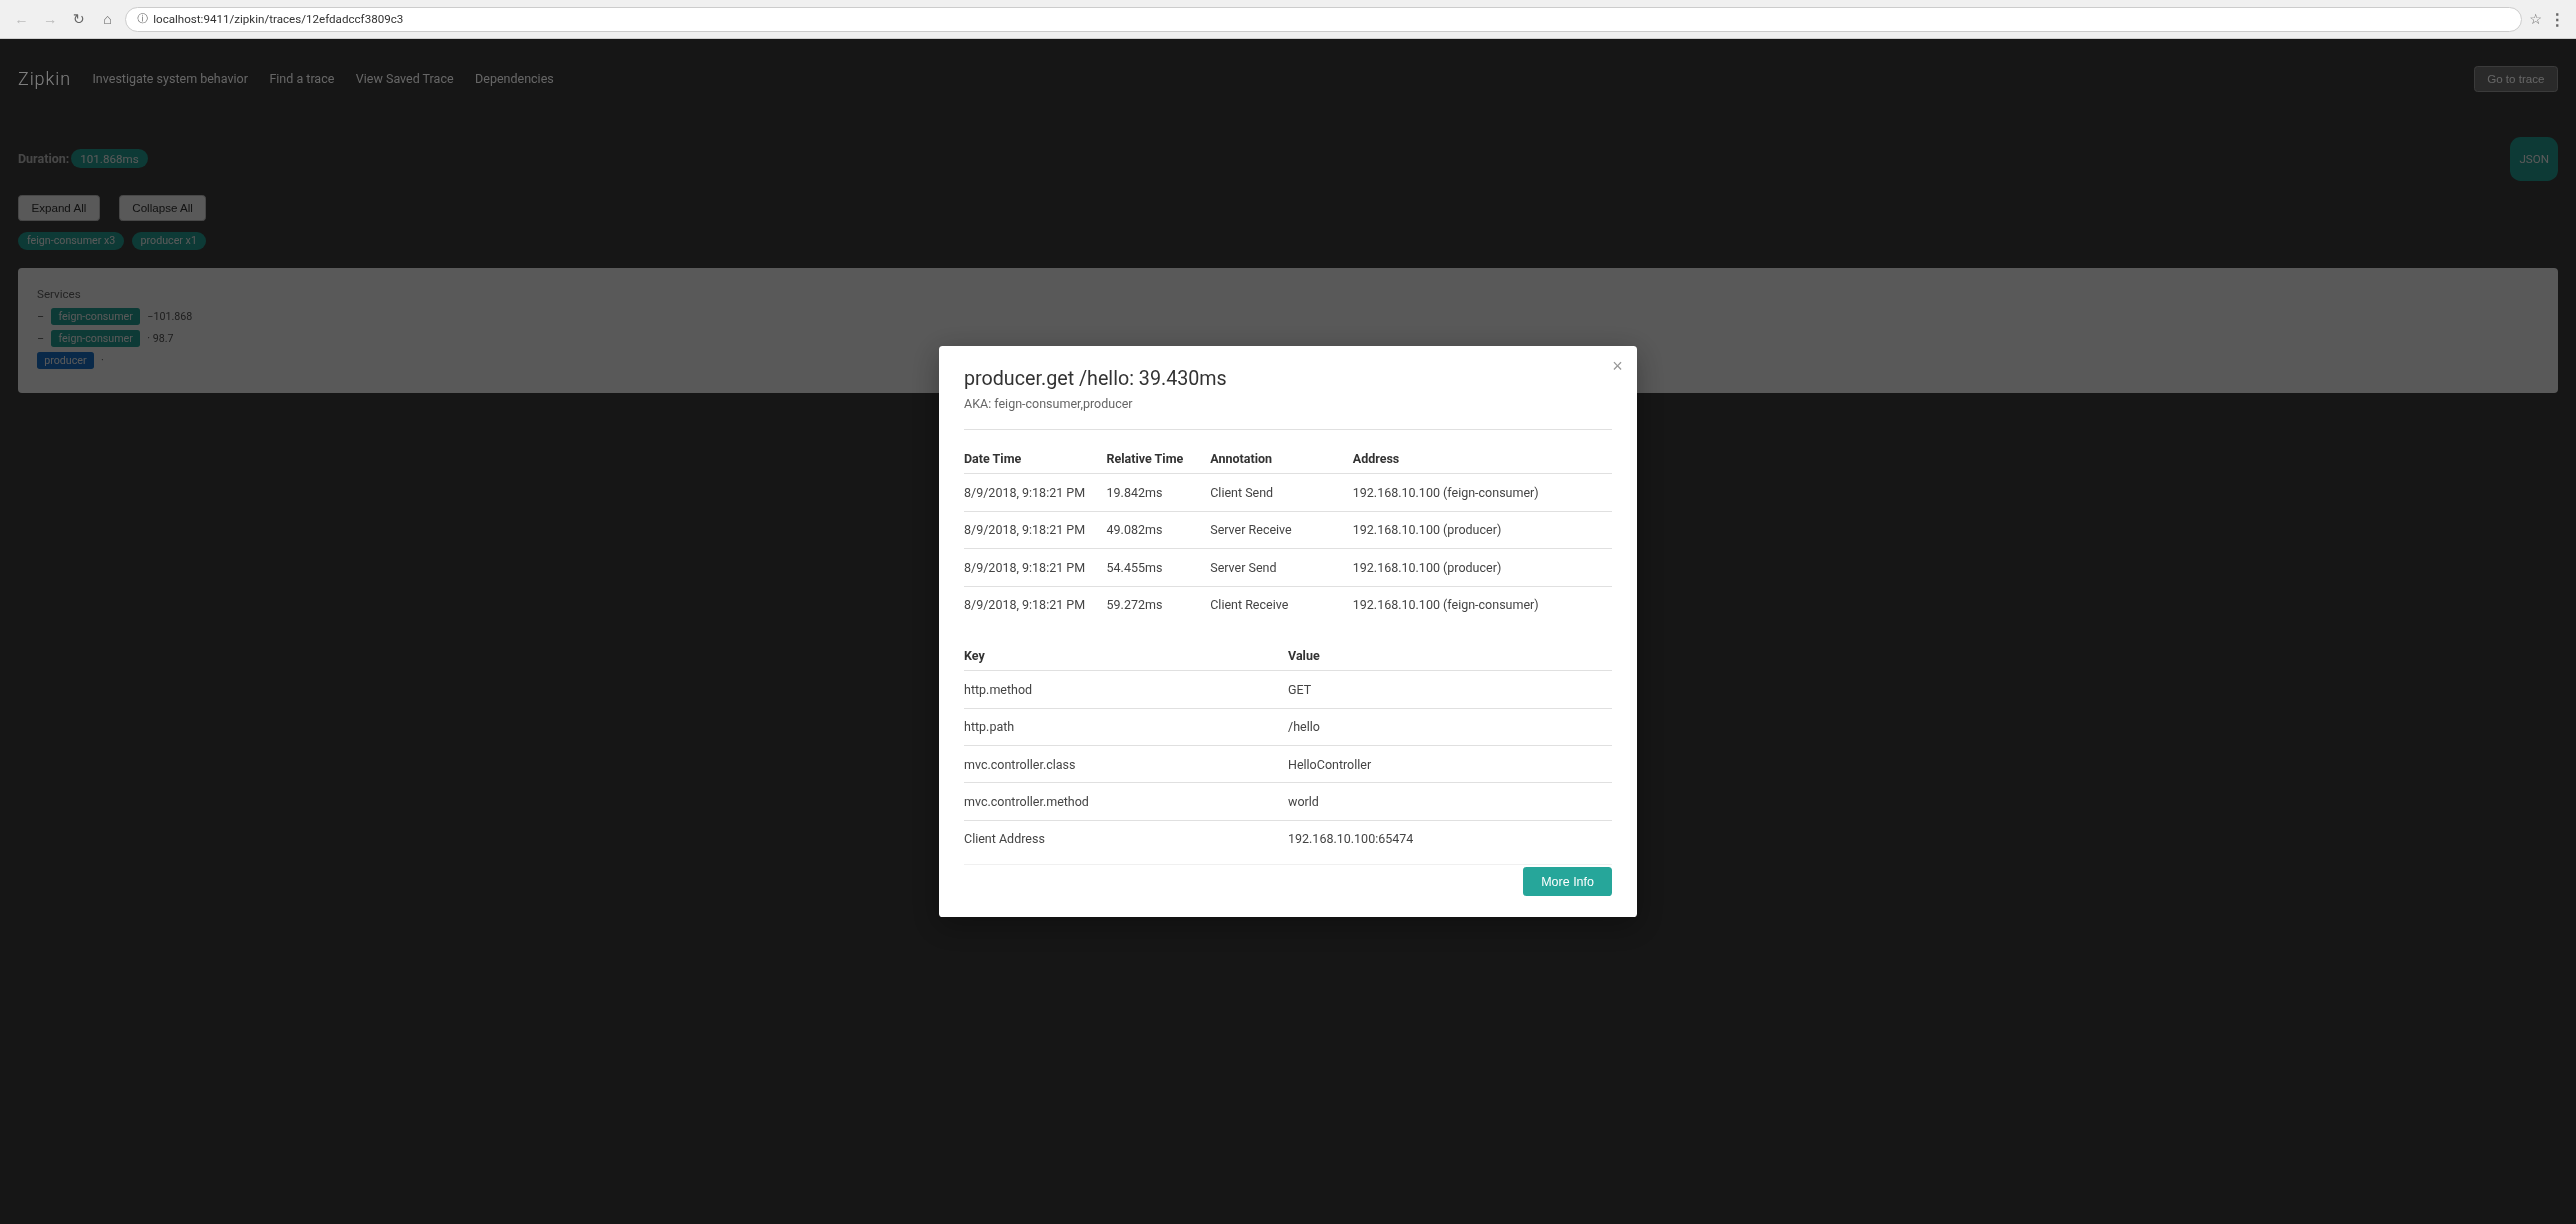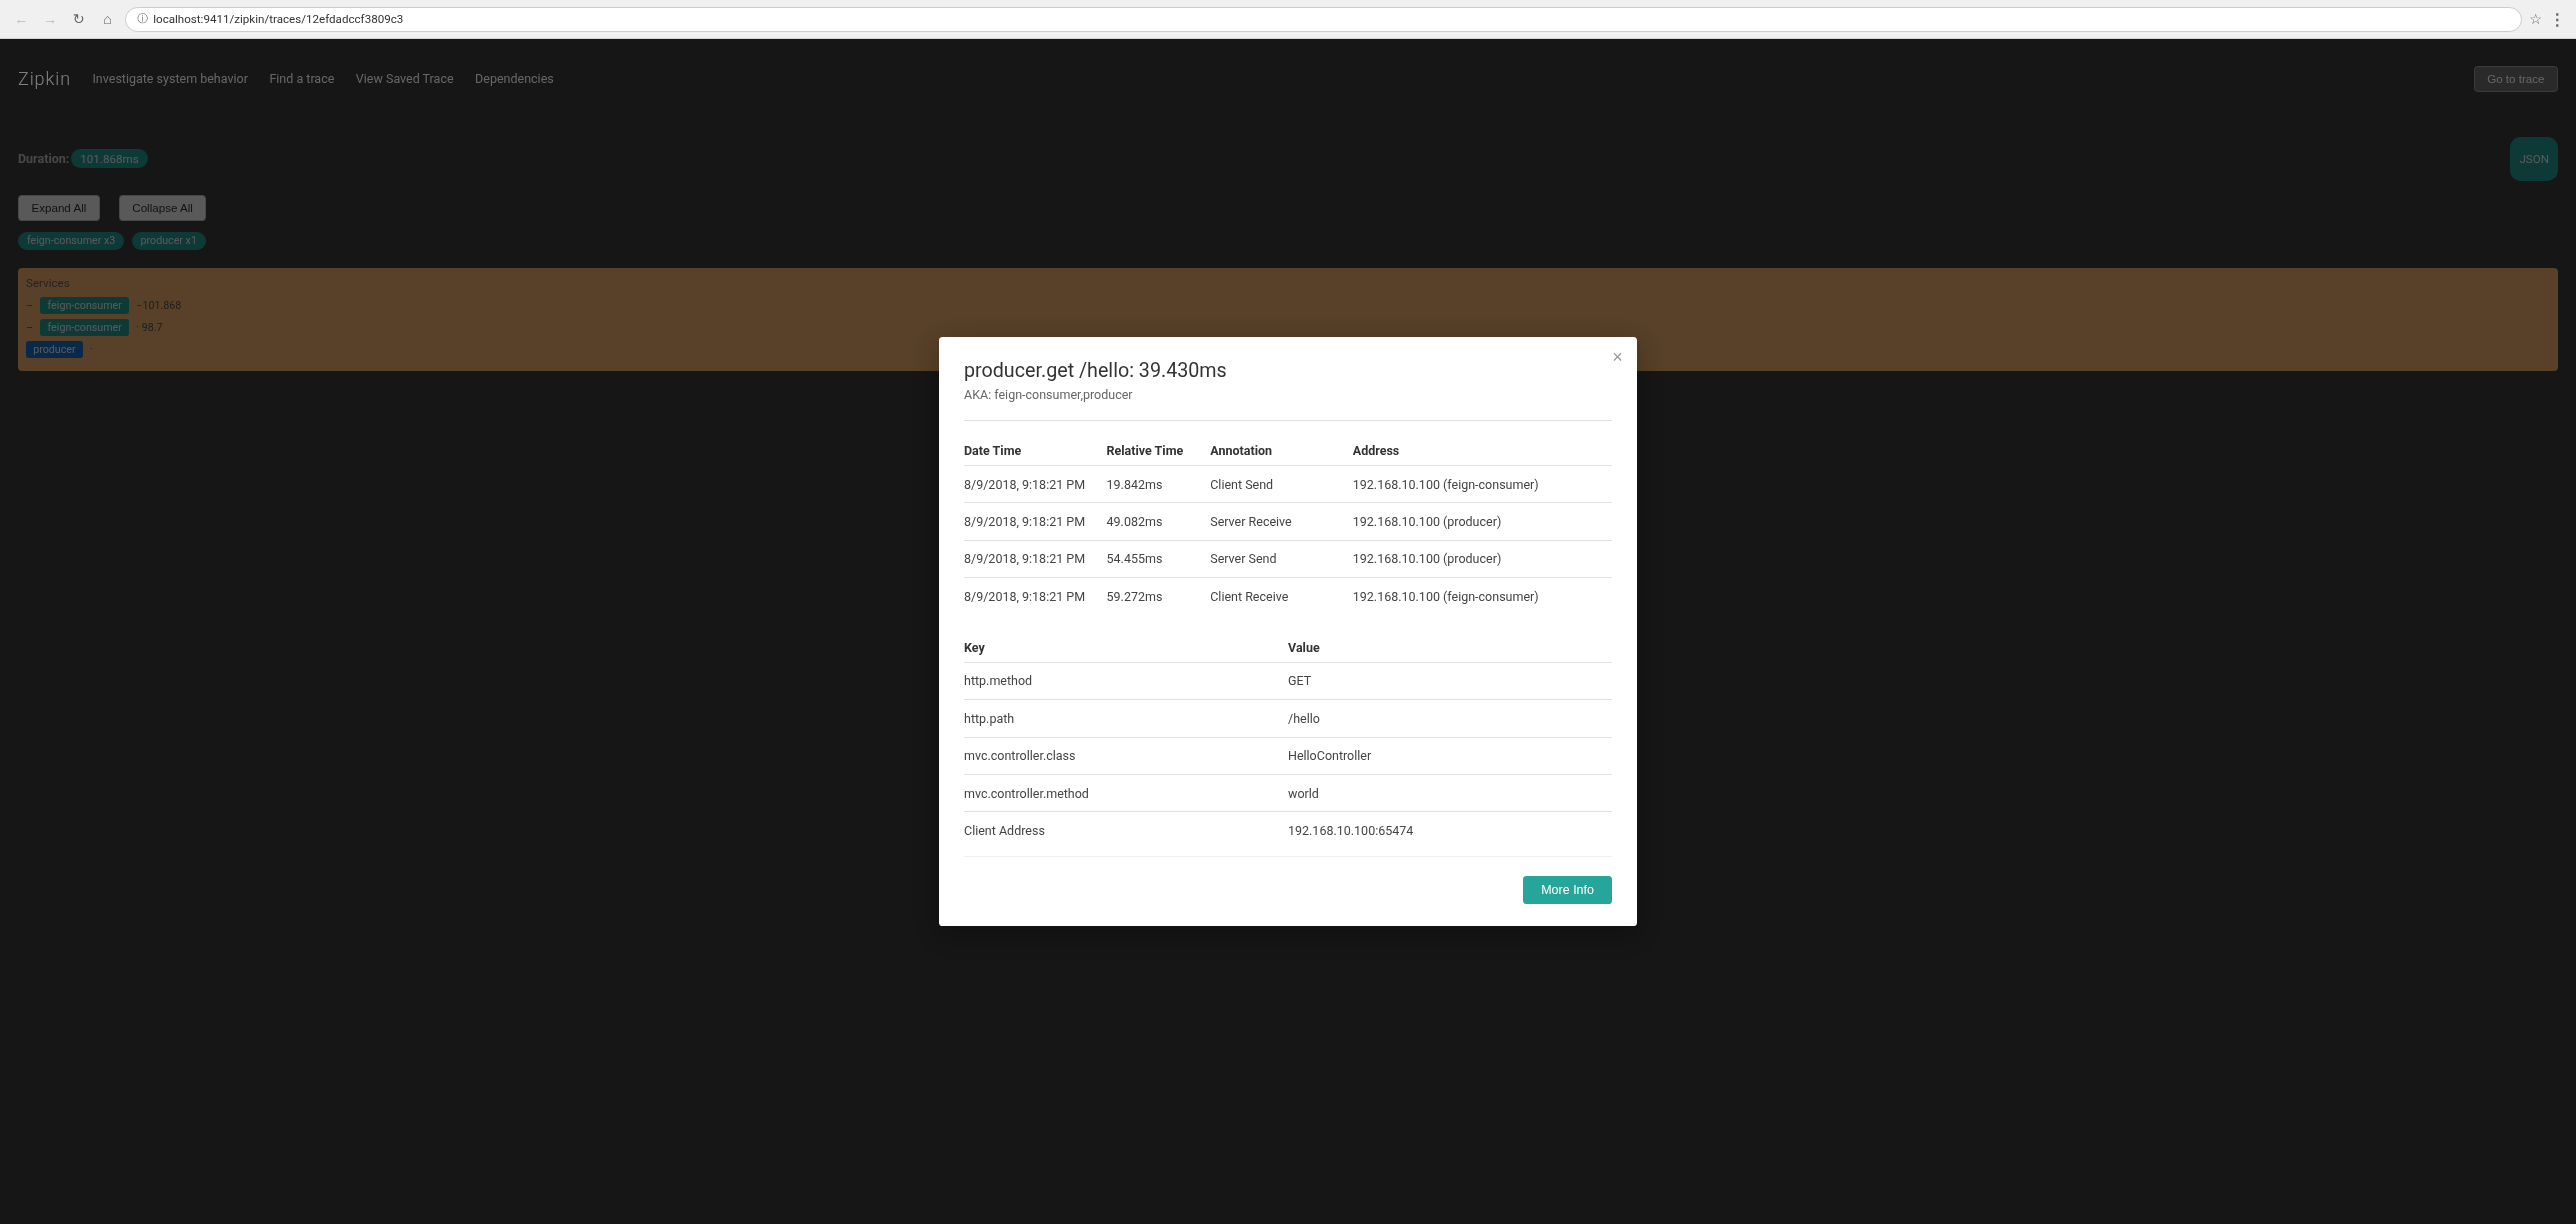--- a/index.html
+++ b/index.html
@@ -132,23 +132,23 @@
       margin-bottom: 18px;
     }
     .service-tag {
       background: #26a69a;
       color: white;
       padding: 2.7px 9px;
       border-radius: 10.7px;
       font-size: 10.7px;
     }
     .services-section {
-      background: #fdba74;
+      background: #ffffff;
       border-radius: 4px;
-      padding: 8px;
+      padding: 19px;
     }
     .services-title { color: #666; font-size: 11.6px; margin-bottom: 7.2px; }
     .service-row {
       display: flex;
       align-items: center;
       gap: 7.2px;
       margin-bottom: 5.4px;
     }
     .service-dash { color: #666; }
     .service-name-tag {
@@ -244,21 +244,21 @@
 
     .col-key { width: 50%; }
     .col-value { width: 50%; }
 
     .kv-section { margin-top: 18px; }
 
     .modal-footer {
       display: flex;
       justify-content: flex-end;
       margin-top: 5px;
-      padding-top: 19px;
+      padding-top: 2px;
       border-top: 0.9px solid #f0f0f0;
     }
     .more-info-btn {
       background: #26a69a;
       color: white;
       border: none;
       padding: 7.2px 18px;
       border-radius: 3.6px;
       font-size: 12.5px;
       cursor: pointer;

